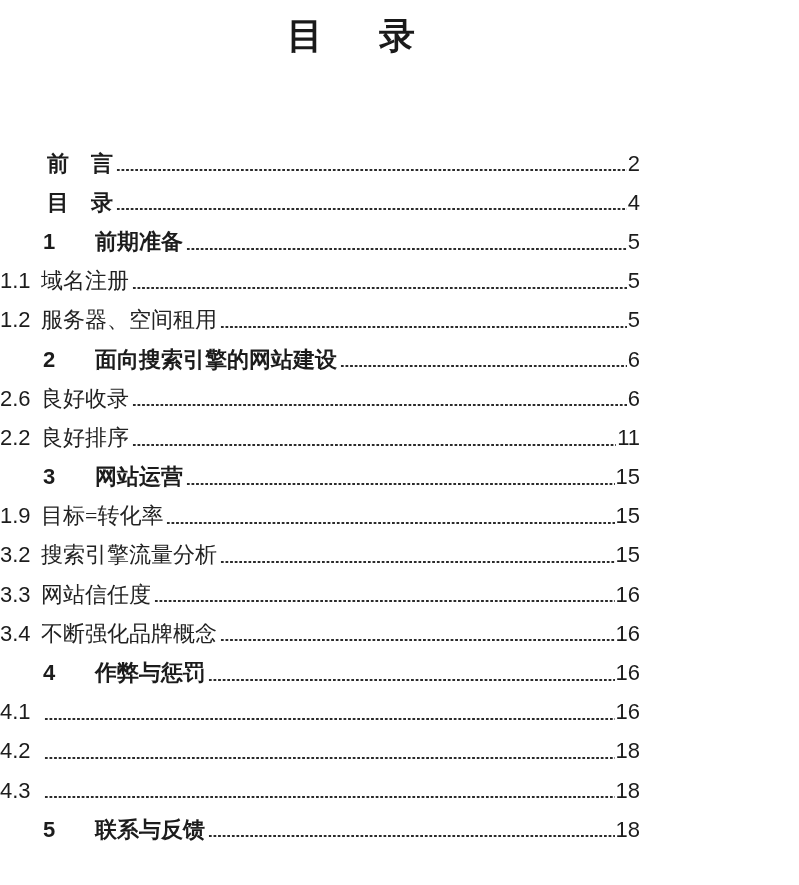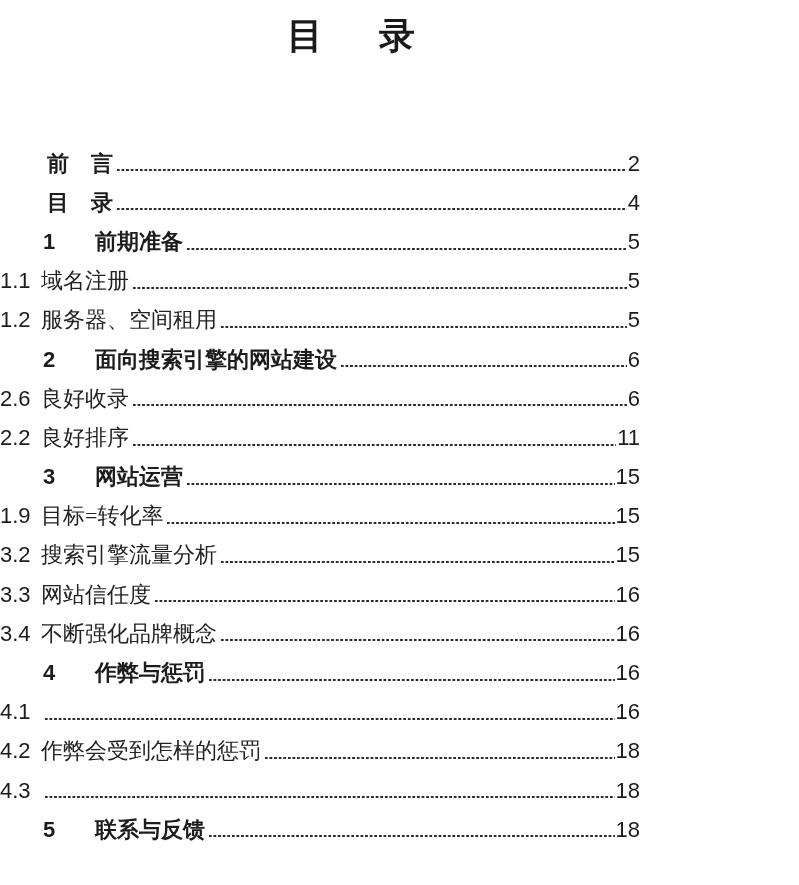--- a/index.html
+++ b/index.html
@@ -180,21 +180,20 @@
   </div>
 
   <div class="row sub">
     <span class="num">4.1</span>
     <span class="leader"></span>
     <span class="pagenum">16</span>
   </div>
 
   <div class="row sub">
     <span class="num">4.2</span>
-    <span class="title-text">作弊会受到怎样的惩罚</span>
     <span class="leader"></span>
     <span class="pagenum">18</span>
   </div>
 
   <div class="row sub">
     <span class="num">4.3</span>
     <span class="leader"></span>
     <span class="pagenum">18</span>
   </div>
 

